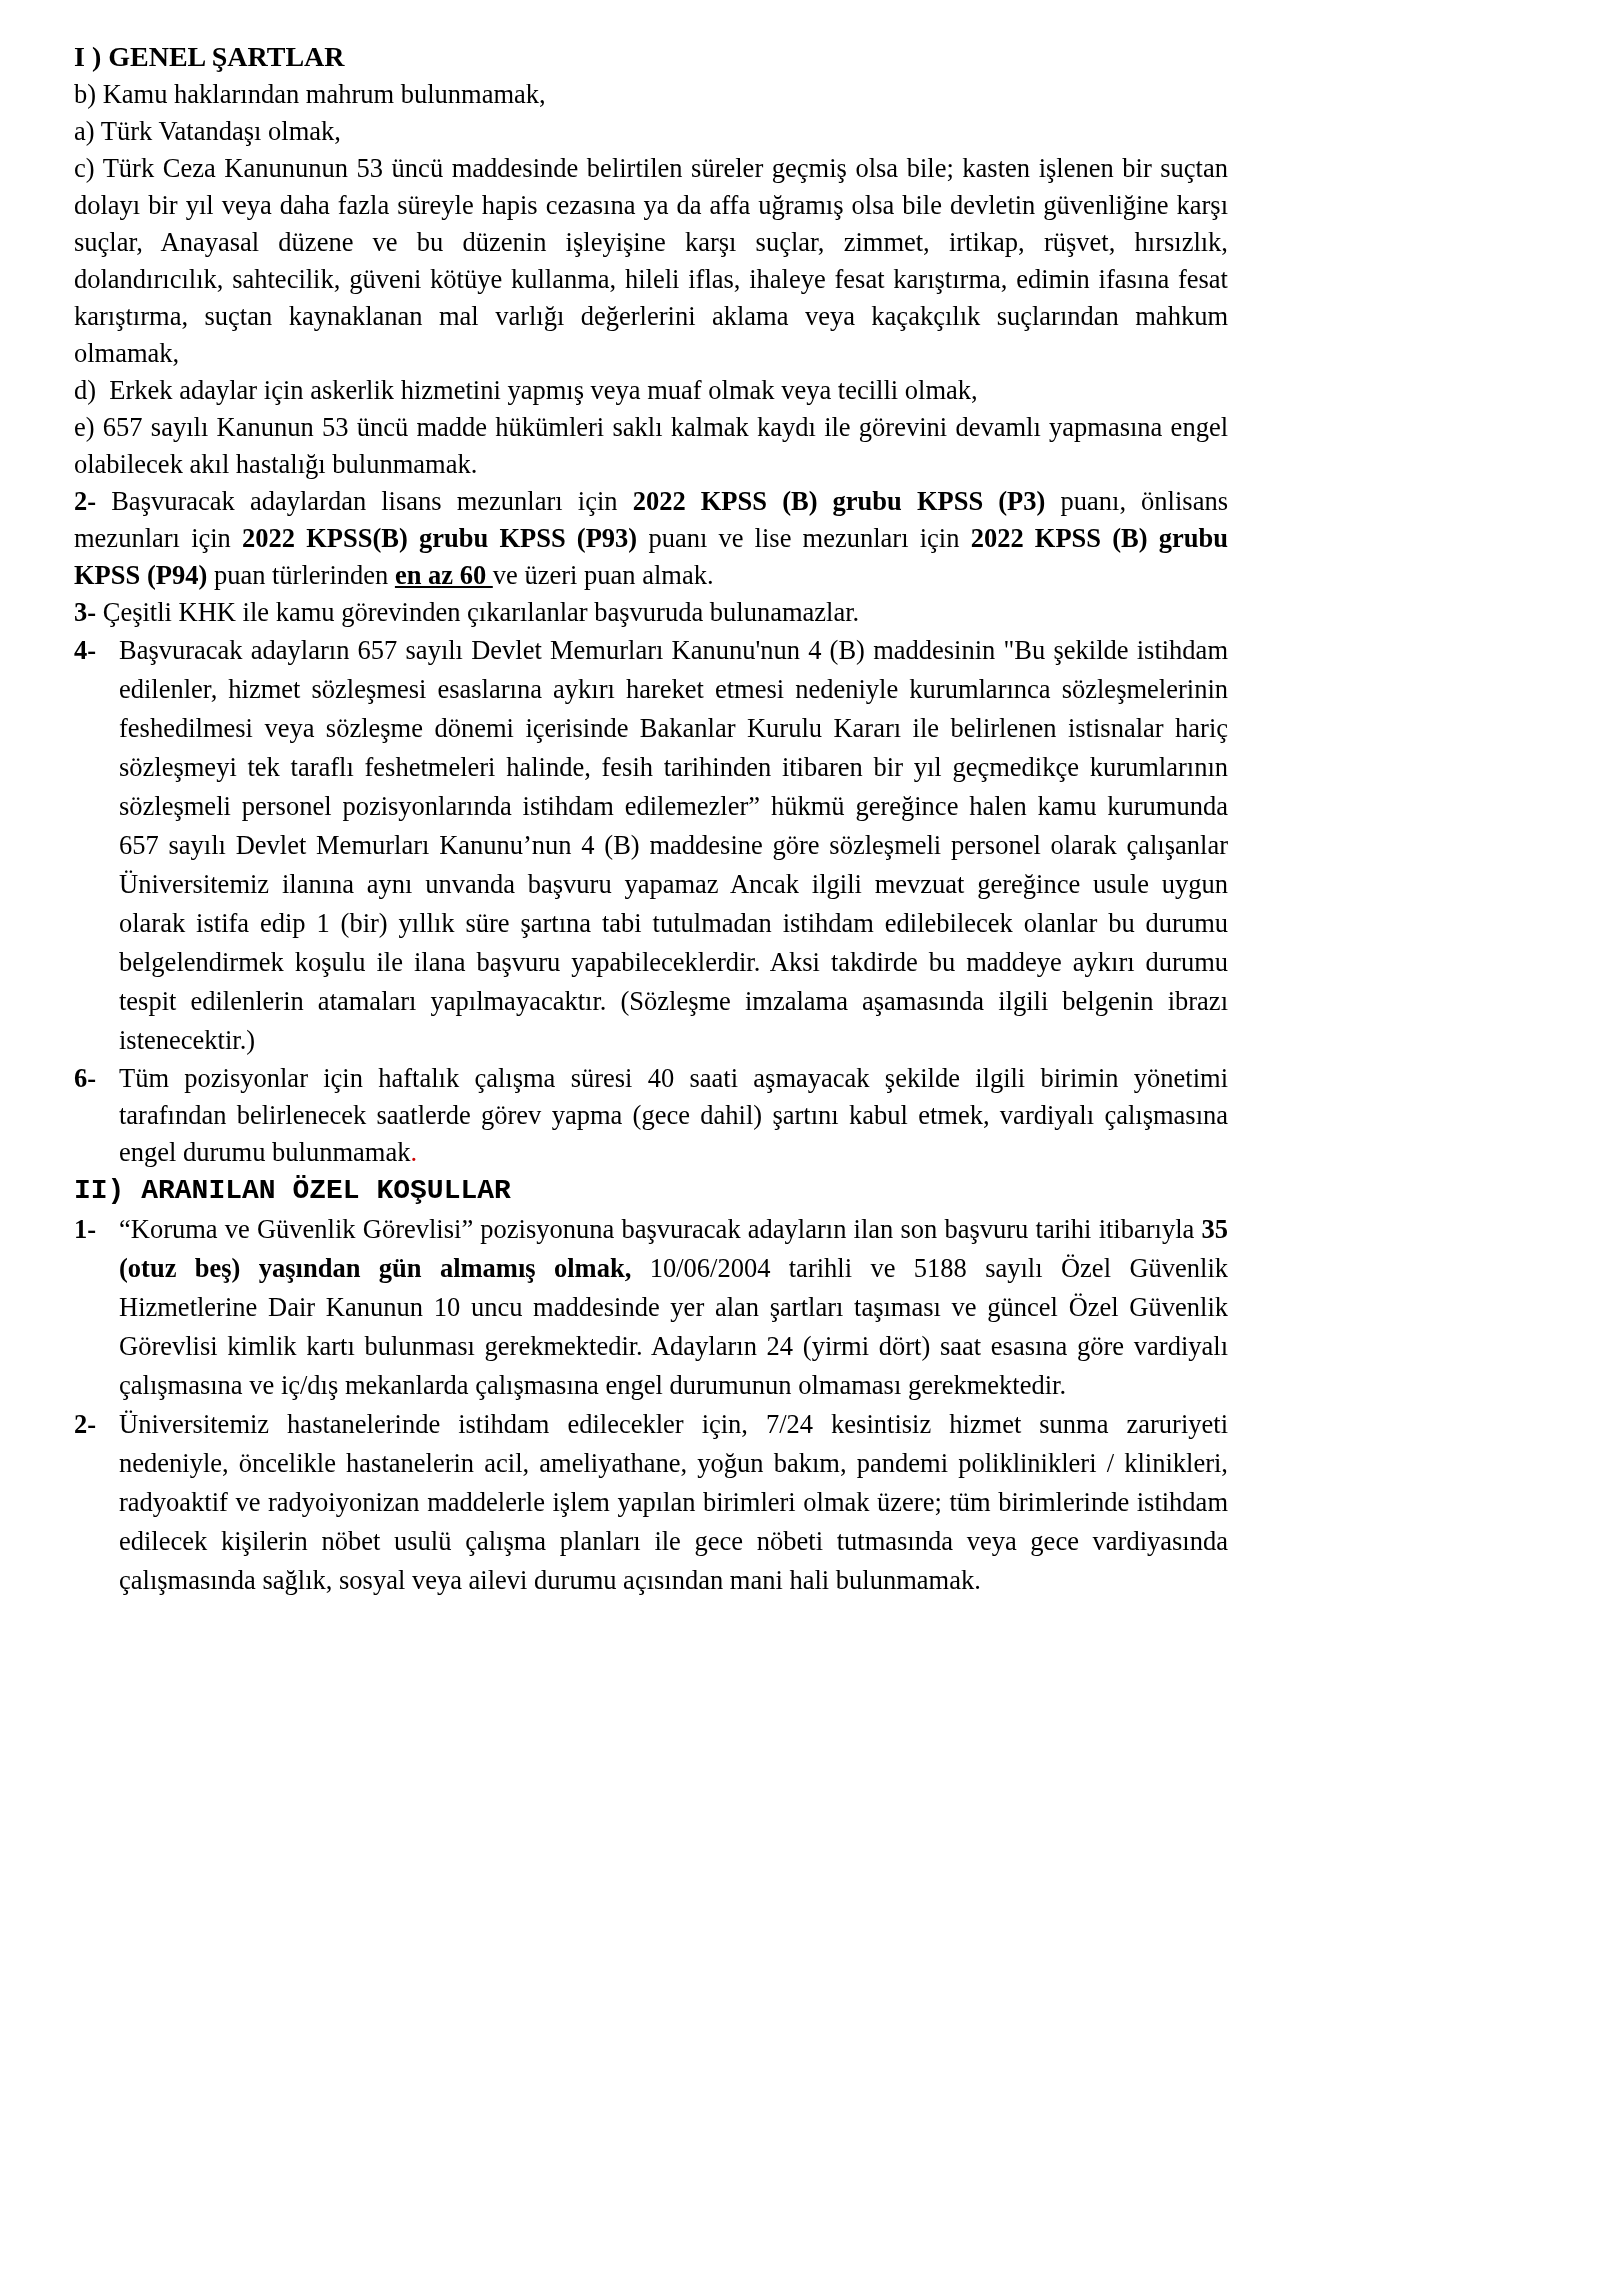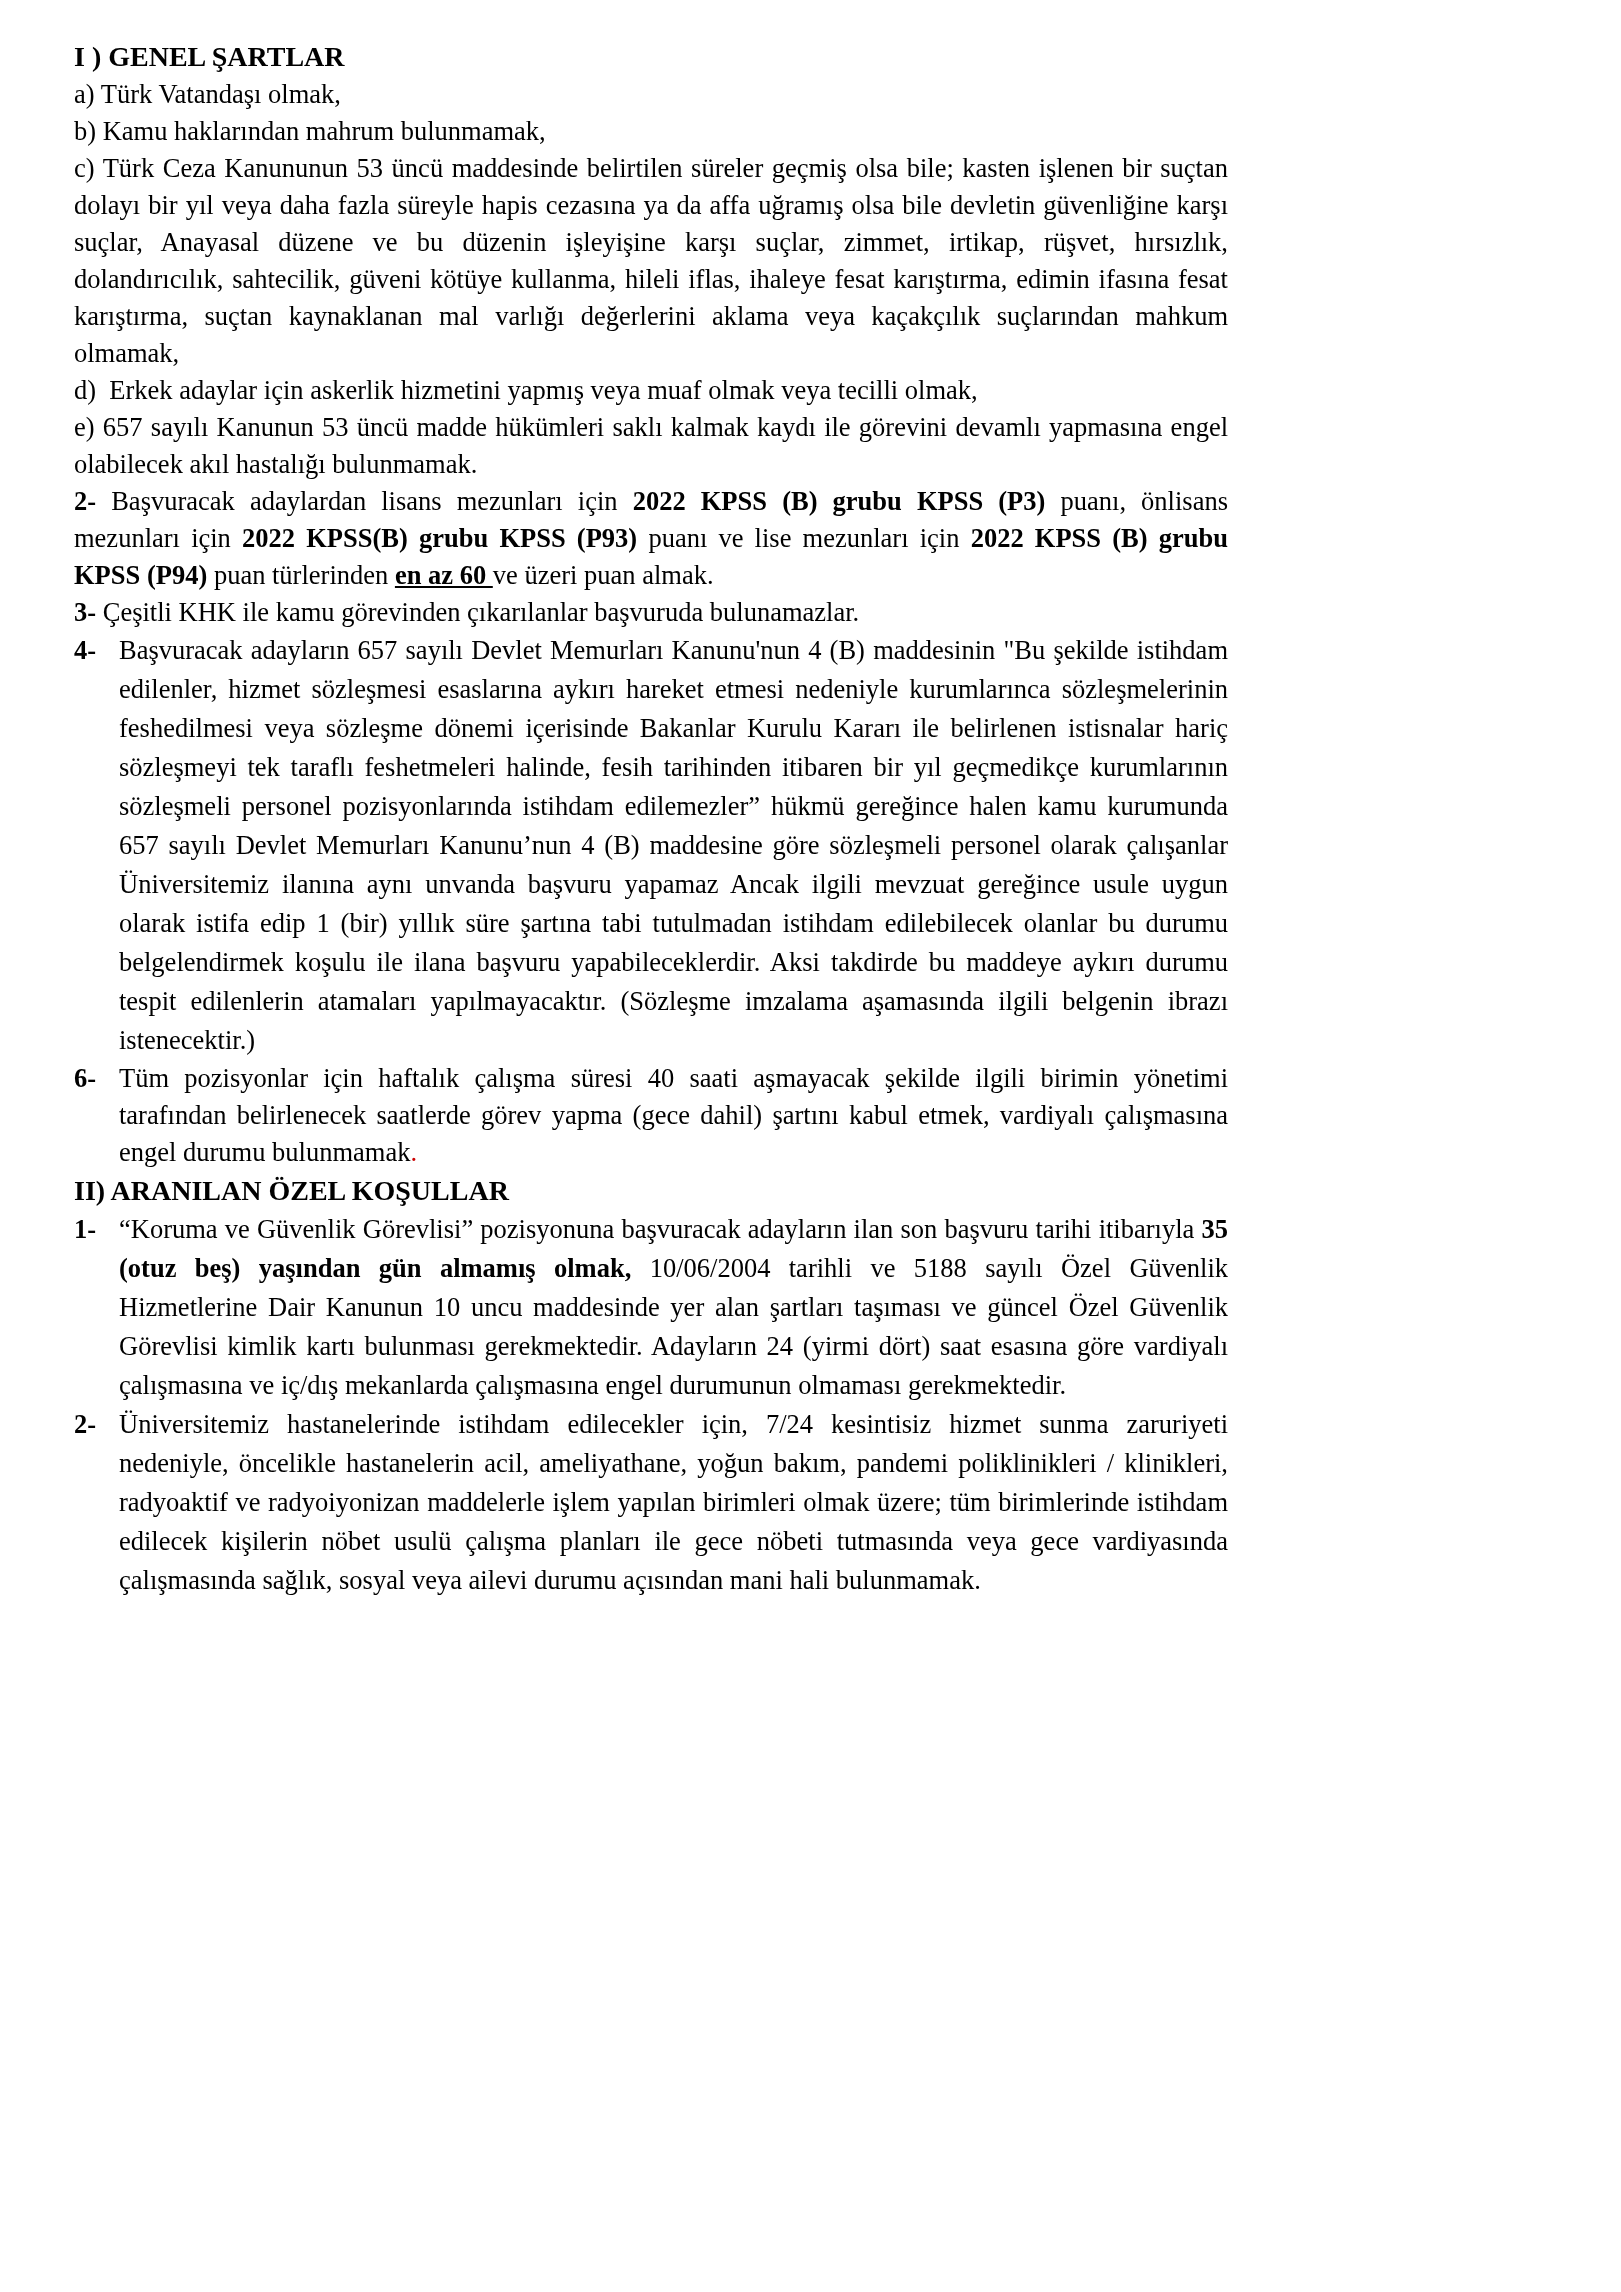--- a/index.html
+++ b/index.html
@@ -15,21 +15,21 @@
     color:#000000;
   }
   h1.doc-heading{
     font-size:28px;
     line-height:39px;
     font-weight:bold;
     margin:0;
     text-align:left;
   }
   .h1-s1{margin-bottom:43px;}
-  .h1-s2{margin-bottom:21.6px;}
+  .h1-s2{margin-bottom:21.6px;font-family:Liberation Mono, monospace;}
   p.para{
     margin:0;
     text-align:justify;
   }
   .lh40{line-height:39px;}
   
   .hang{padding-left:45px;}
   .hang .num{
     display:inline-block;
     width:45px;
@@ -55,23 +55,23 @@
   .mb-s2p1{margin-bottom:31px;}
 </style>
 </head>
 <body>
 
 <div class="page">
 
   <h1 class="doc-heading h1-s1">I ) GENEL ŞARTLAR</h1>
 
 
+  <p class="para mb-b">b) Kamu haklarından mahrum bulunmamak,</p>
+
   <p class="para mb-a">a) Türk Vatandaşı olmak,</p>
-
-  <p class="para mb-b">b) Kamu haklarından mahrum bulunmamak,</p>
 
   <p class="para mb-c">c) Türk Ceza Kanununun 53 üncü maddesinde belirtilen süreler geçmiş olsa bile; kasten işlenen bir suçtan dolayı bir yıl veya daha fazla süreyle hapis cezasına ya da affa uğramış olsa bile devletin güvenliğine karşı suçlar, Anayasal düzene ve bu düzenin işleyişine karşı suçlar, zimmet, irtikap, rüşvet, hırsızlık, dolandırıcılık, sahtecilik, güveni kötüye kullanma, hileli iflas, ihaleye fesat karıştırma, edimin ifasına fesat karıştırma, suçtan kaynaklanan mal varlığı değerlerini aklama veya kaçakçılık suçlarından mahkum olmamak,</p>
 
   <p class="para mb-d">d)&nbsp; Erkek adaylar için askerlik hizmetini yapmış veya muaf olmak veya tecilli olmak,</p>
 
   <p class="para mb-e">e) 657 sayılı Kanunun 53 üncü madde hükümleri saklı kalmak kaydı ile görevini devamlı yapmasına engel olabilecek akıl hastalığı bulunmamak.</p>
 
   <p class="para mb-p2"><span class="num-inline">2-</span><span> Başvuracak adaylardan lisans mezunları için </span><span class="bold">2022 KPSS (B) grubu KPSS (P3)</span><span> puanı, önlisans mezunları için </span><span class="bold">2022 KPSS(B) grubu KPSS (P93)</span><span> puanı ve lise mezunları için </span><span class="bold">2022 KPSS (B) grubu KPSS (P94)</span><span> puan türlerinden </span><span class="bold-underline">en az 60 </span><span>ve üzeri puan almak.</span></p>
 
   <p class="para mb-p3"><span class="num-inline">3-</span><span> Çeşitli KHK ile kamu görevinden çıkarılanlar başvuruda bulunamazlar.</span></p>

